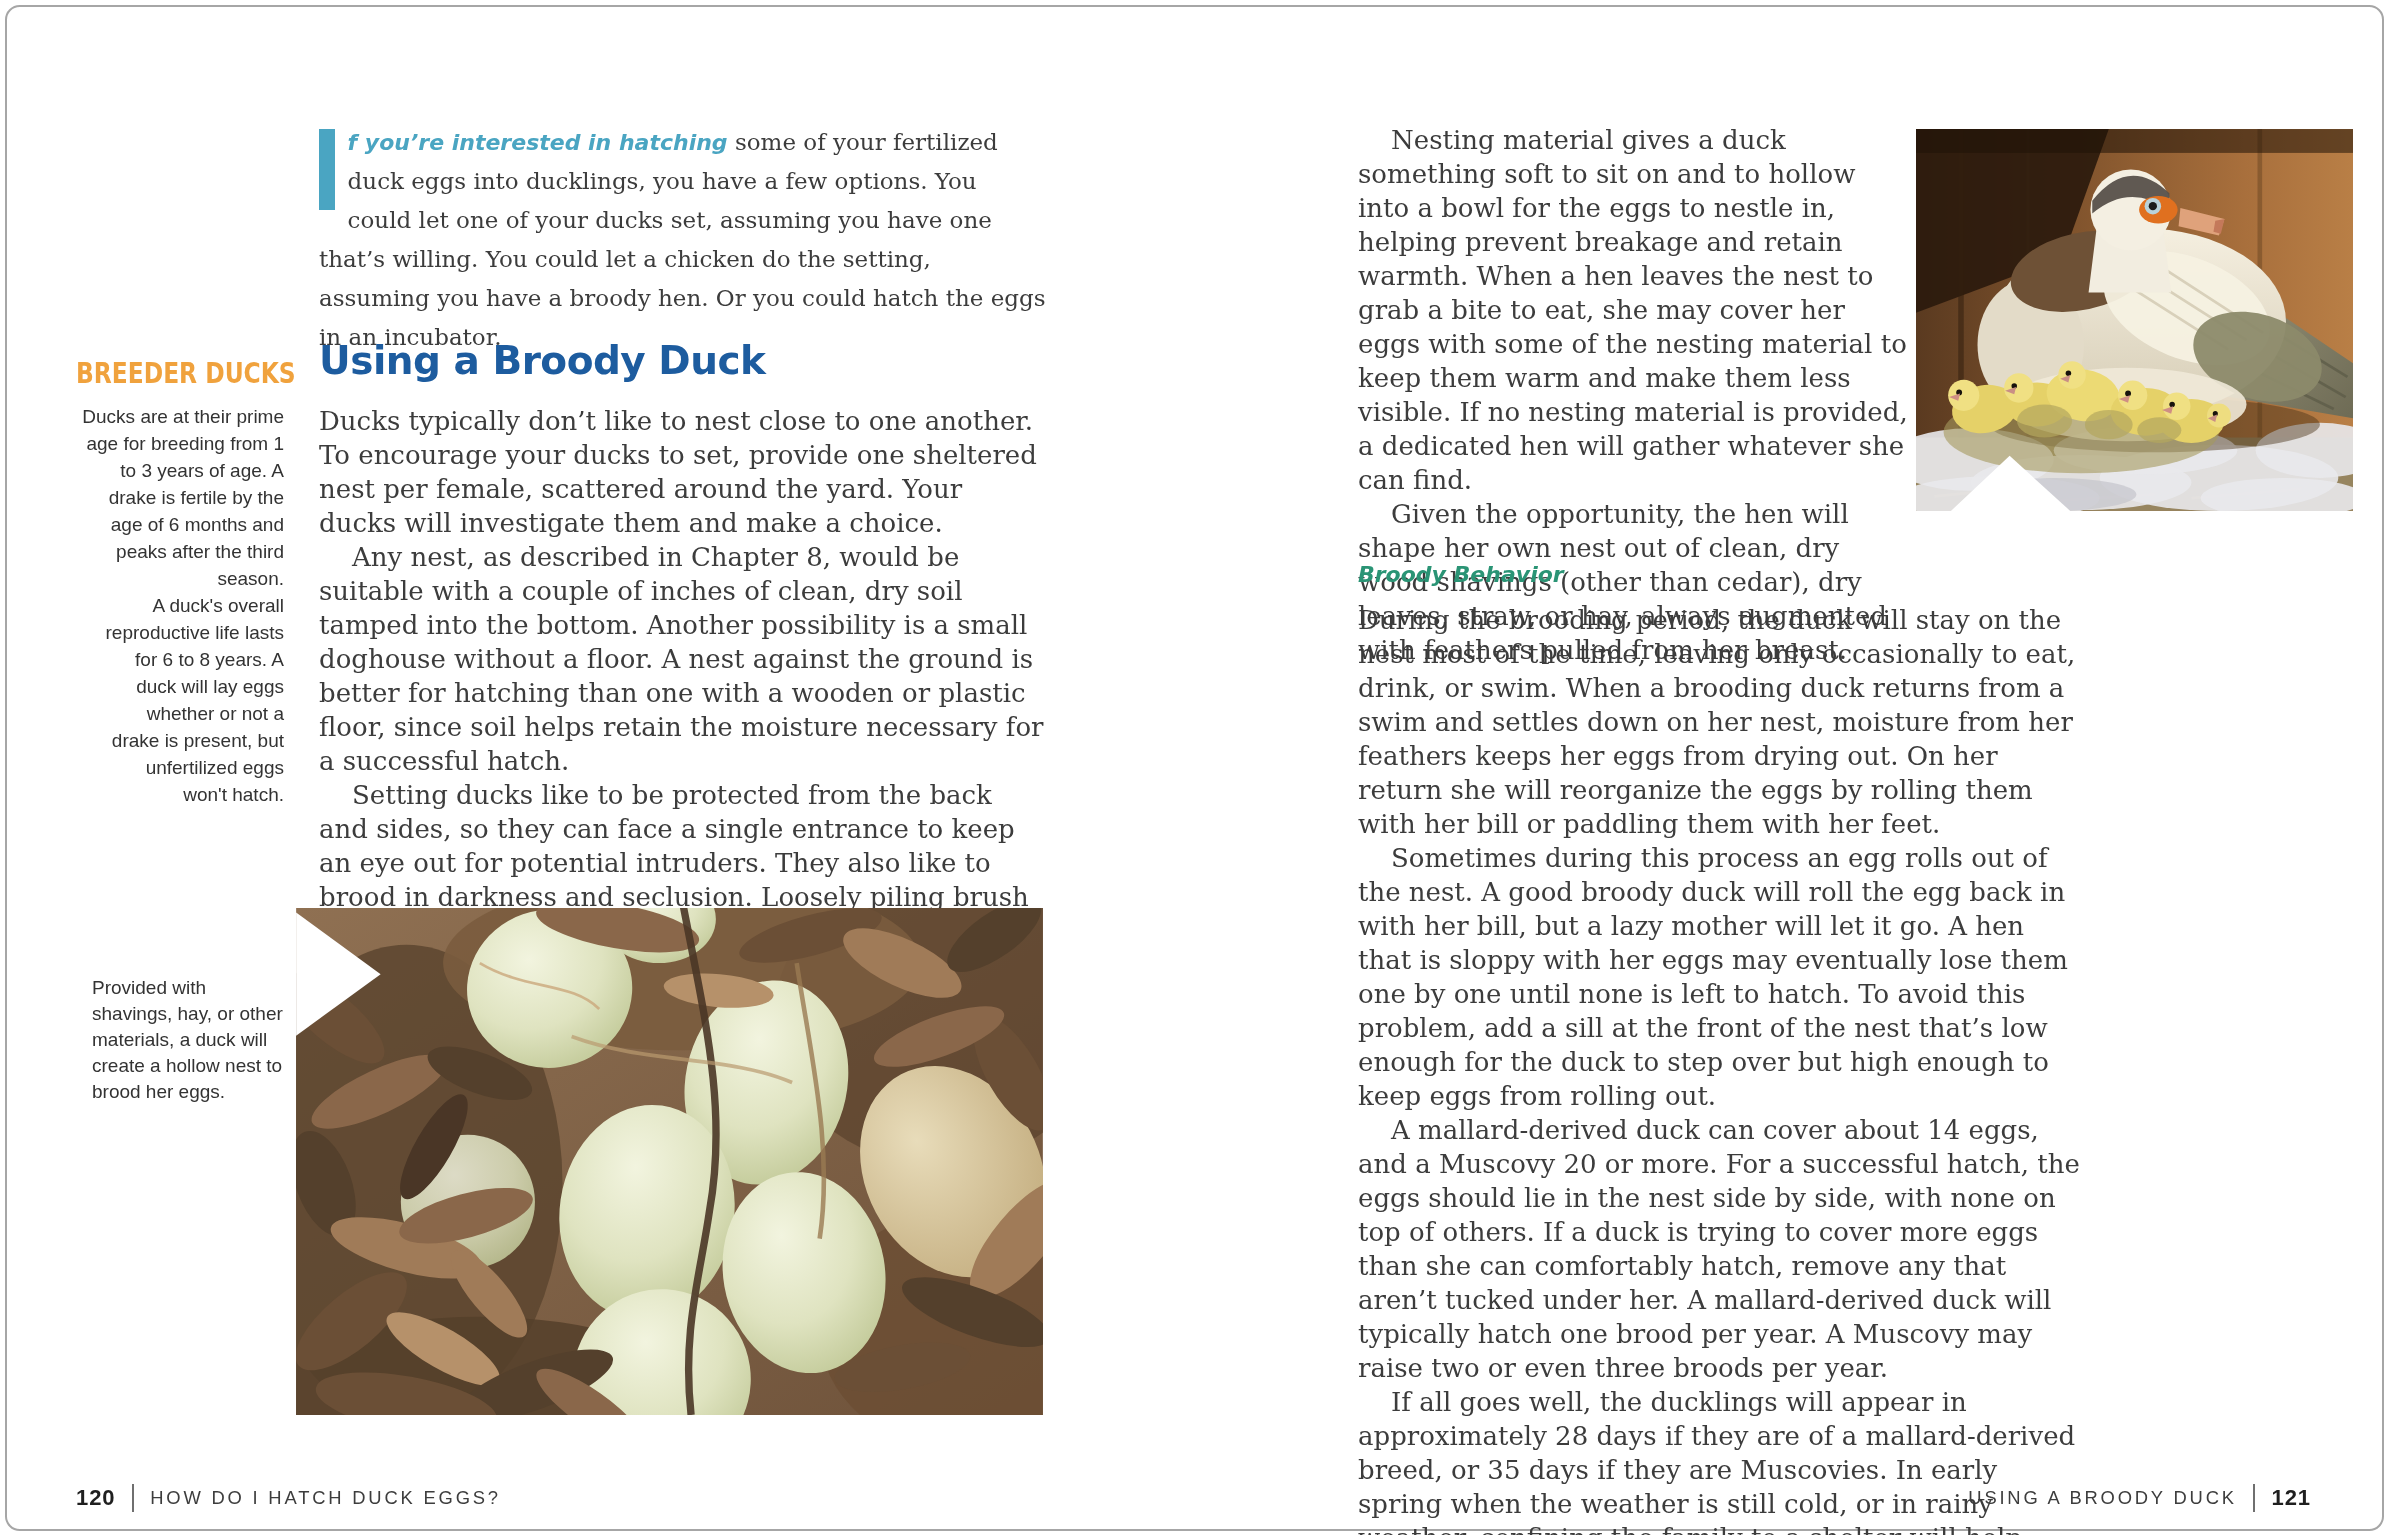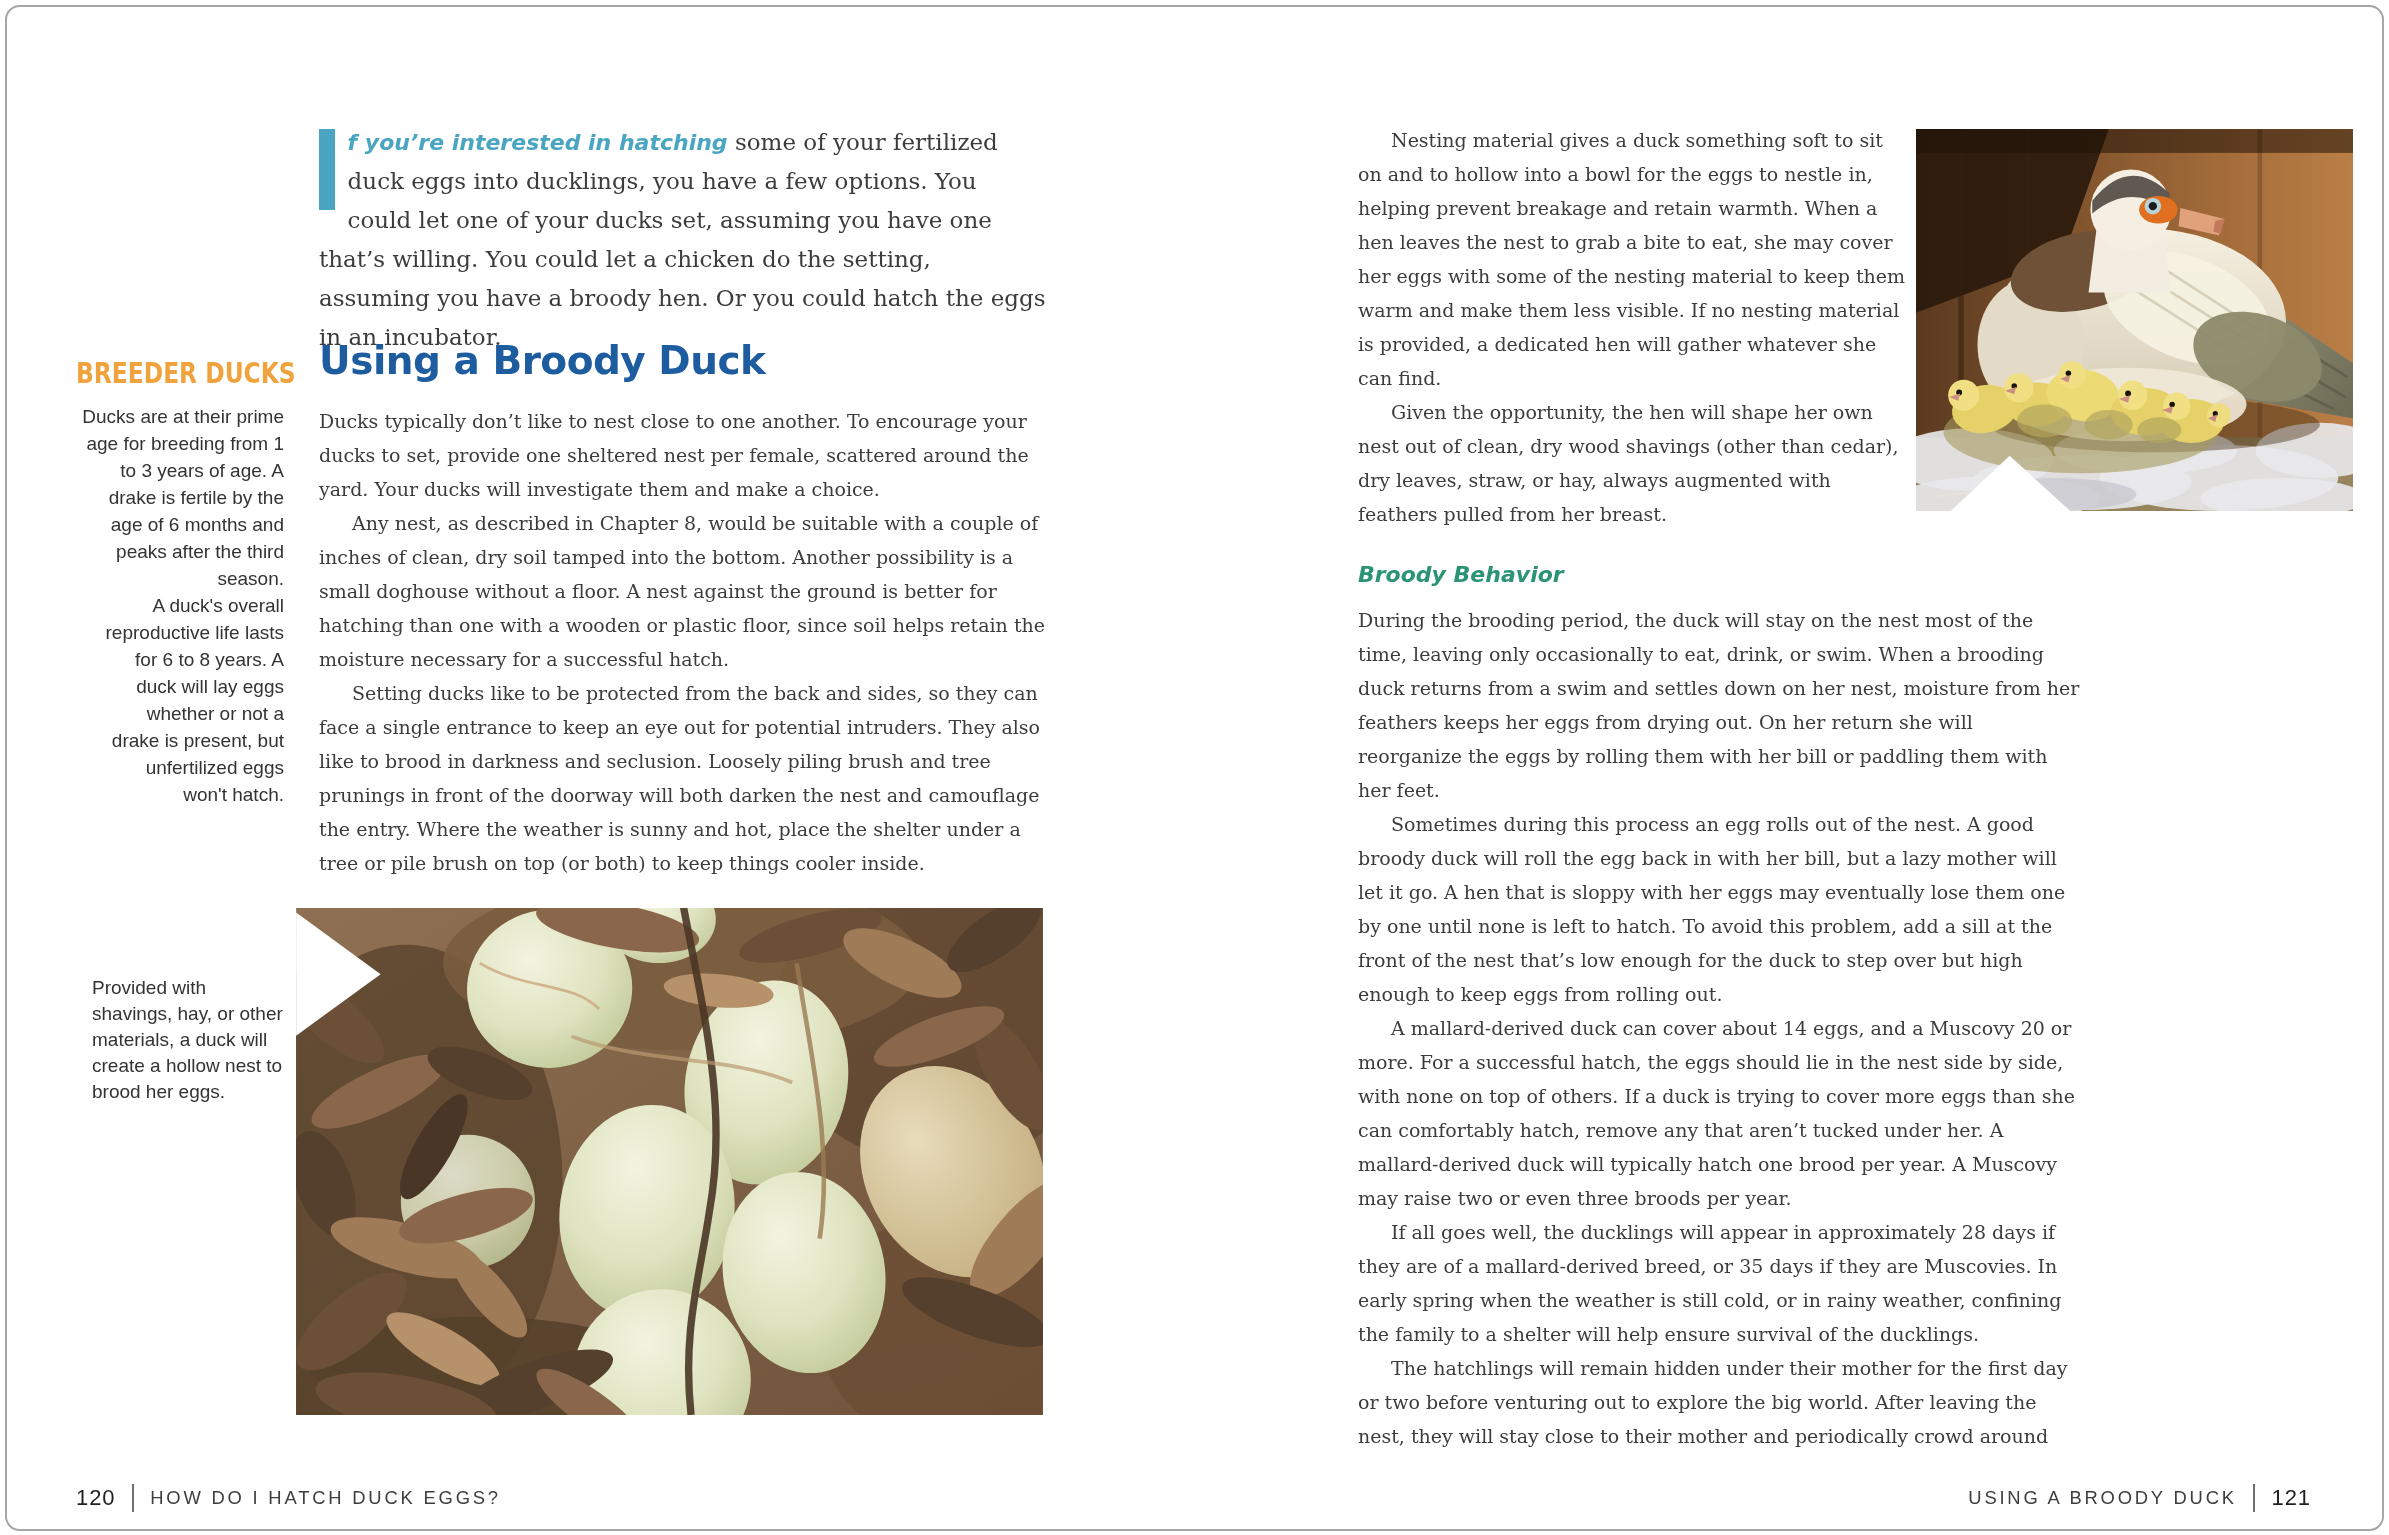--- a/index.html
+++ b/index.html
@@ -6,21 +6,21 @@
   #spread {
     position:relative; width:2389px; height:1536px; background:#fff;
     font-family:"DejaVu Serif", serif; color:#3c3c3c; overflow:hidden;
   }
   .frame {
     position:absolute; inset:4.6px; border:2.8px solid #a6a6a6; border-radius:14.7px;
     pointer-events:none;
   }
 
   
-  .bodytext p { margin:0; font-size:19px; line-height:34px; }
+  .bodytext p { margin:0; font-size:26px; line-height:34px; }
   .bodytext p.ind { text-indent:33px; }
 
   .intro {
     position:absolute; left:319px; top:123px; width:728px;
     font-size:23px; line-height:39px; margin:0;
   }
   .dropcap {
     float:left; width:15.6px; height:81px; margin:6.4px 13px 29px 0;
     background:#4aa5c2; color:transparent; overflow:hidden;
     font:bold 74px/81px "DejaVu Sans", sans-serif;
@@ -62,21 +62,21 @@
     font-size:19px; line-height:26px; color:#333;
   }
   .cap-left  { left:92px; top:975px; width:191px; }
   .cap-right { left:1916px; top:533px; width:294px; }
 
   
   .footer {
     position:absolute; bottom:24px; display:flex; align-items:center;
     font-family:"Liberation Sans", sans-serif; color:#3d3d3d;
   }
-  .footer .num { font-weight:normal; font-size:22px; color:#1f1f1f; letter-spacing:0.9px; }
+  .footer .num { font-weight:bold; font-size:22px; color:#1f1f1f; letter-spacing:0.9px; }
   .footer .bar { width:1.8px; height:27.6px; background:#6f6f6f; margin:0 16.5px; }
   .footer .title { font-size:18.4px; letter-spacing:2.8px; white-space:nowrap; }
   .footer-l { left:76px; }
   .footer-r { right:78px; }
 </style>
 </head>
 <body>
 
 <div id="spread">
   <div class="frame"></div>

